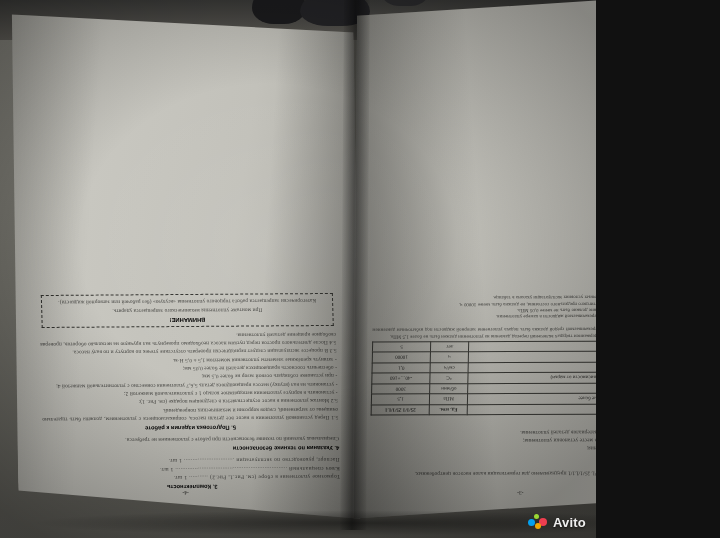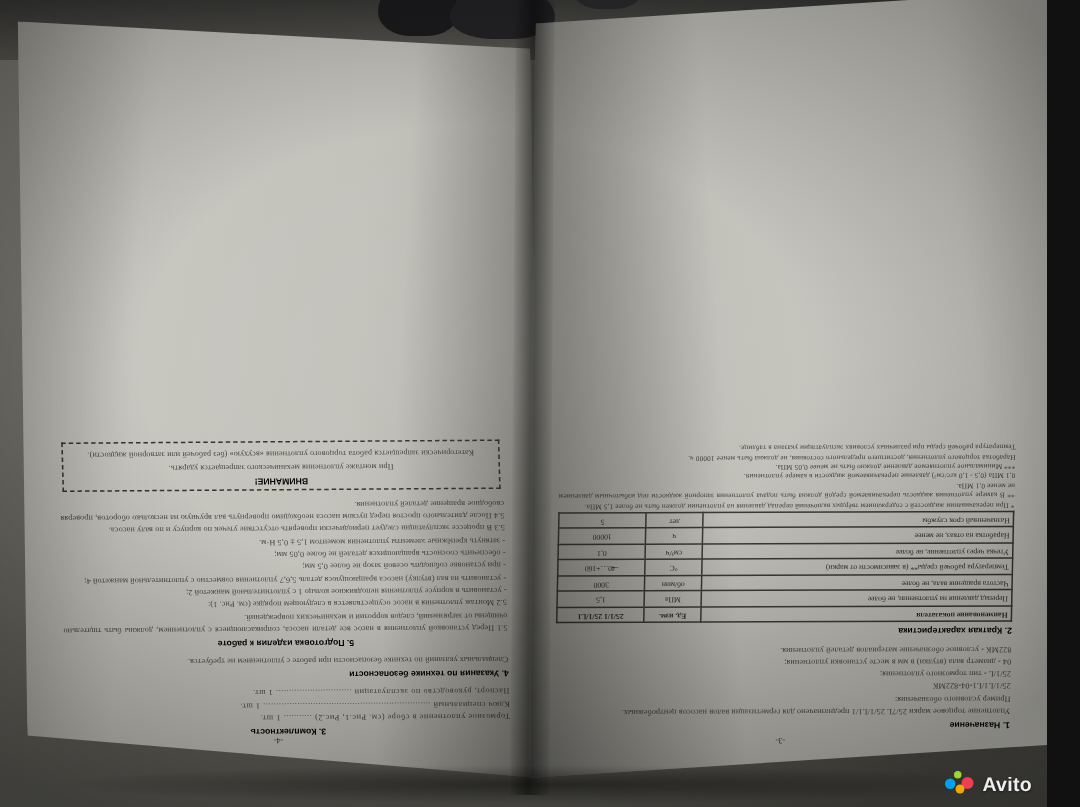--- a/index.html
+++ b/index.html
@@ -8,21 +8,21 @@
     background: #111;
   }
   body {
     width: 720px;
     height: 538px;
     overflow: hidden;
     font-family: "Liberation Sans", sans-serif;
   }
   #scene {
     position: relative;
-    width: 698px;
+    width: 596px;
     height: 538px;
     background: #6d6f6a;
     overflow: hidden;
   }
   
   .bg-top {
     position: absolute;
     left: 0; top: 0;
     width: 720px; height: 60px;
     background: linear-gradient(180deg,#3a3a38 0%, #55534e 55%, #6a6862 100%);

